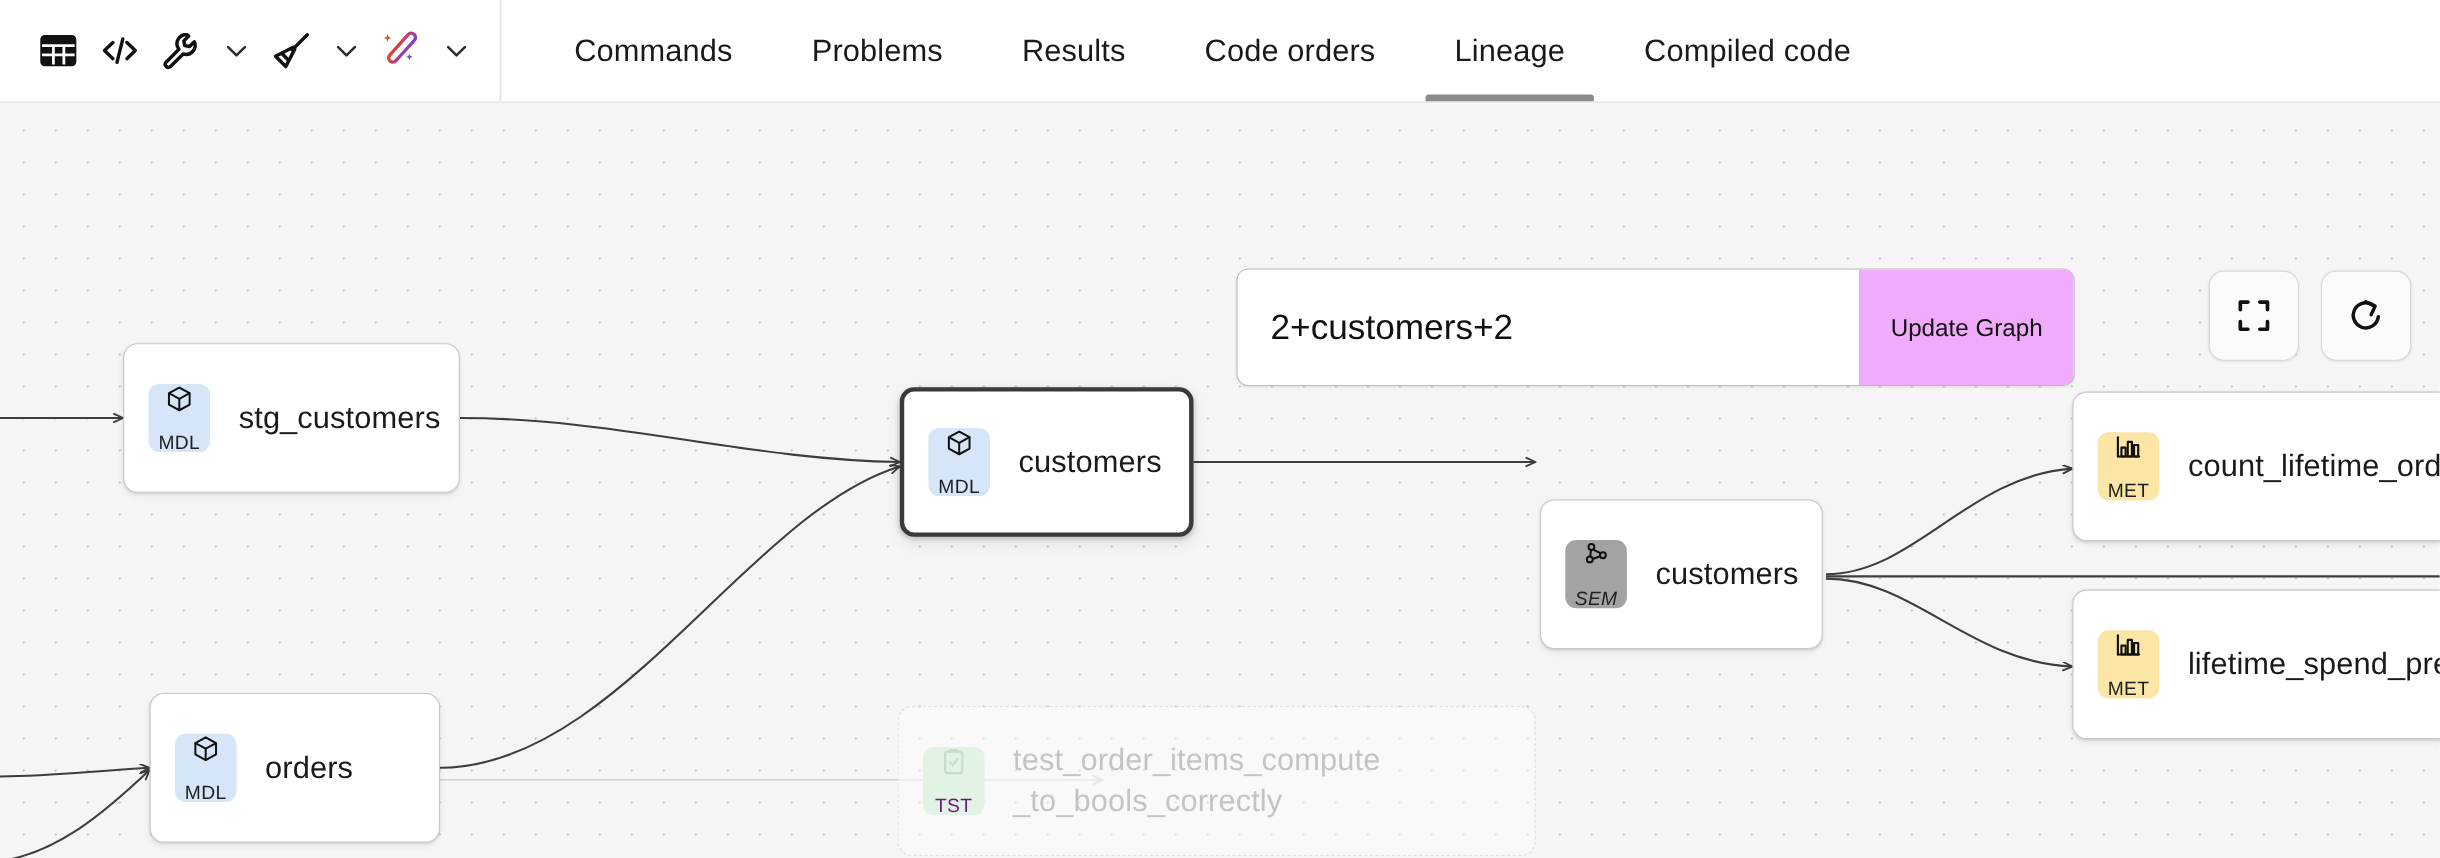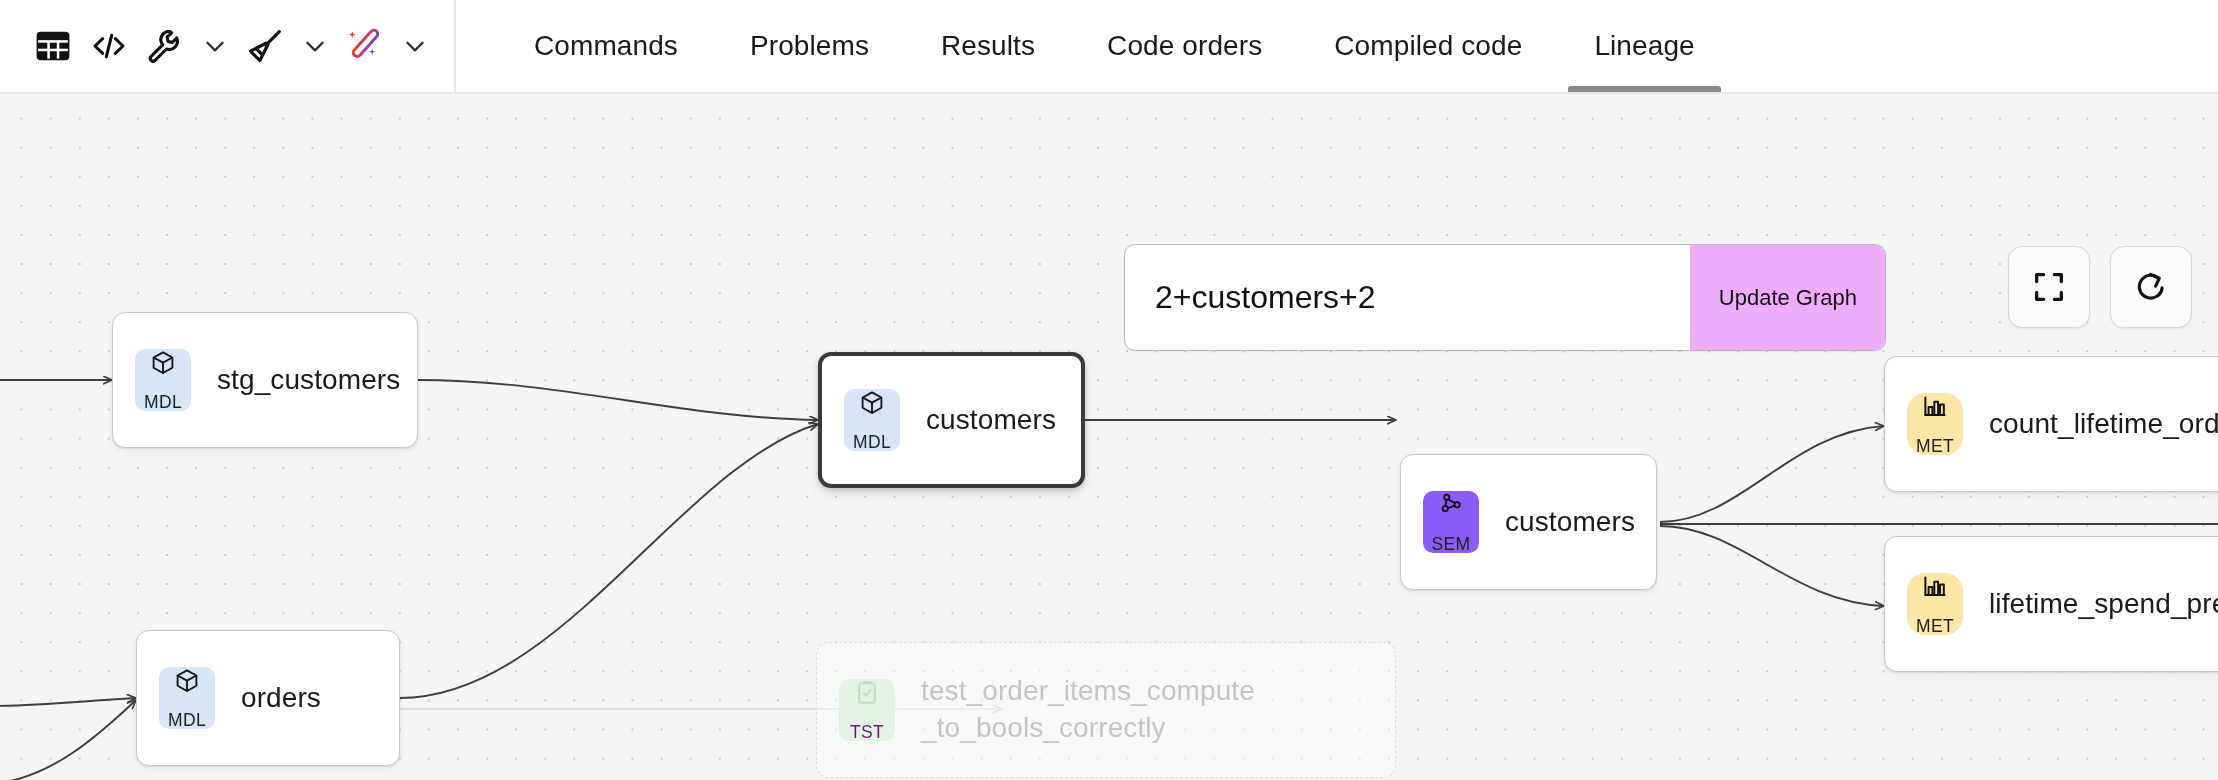--- a/index.html
+++ b/index.html
@@ -33,21 +33,21 @@
     cursor: pointer;
     background: transparent;
   }
   .caret-btn {
     display: flex; align-items: center; justify-content: center;
     height: 60px; width: 42px; border-radius: 8px; cursor: pointer;
   }
 
   .tabs {
     display: flex; align-items: stretch;
-    padding-left: 42px;
+    padding-left: 30px;
   }
   .tab {
     position: relative;
     display: flex; align-items: center; justify-content: center;
     padding: 0 36px;
     font-size: 28px;
     color: #1a1a1a;
     cursor: pointer;
     white-space: nowrap;
     letter-spacing: 0.1px;
@@ -97,22 +97,22 @@
   }
   .badge {
     flex: 0 0 auto;
     width: 56px; height: 62px;
     border-radius: 10px;
     display: flex; flex-direction: column;
     align-items: center; justify-content: center;
     gap: 1px;
   }
   .badge-mdl { background: #d6e6f8; }
-  .badge-sem { background: #8b5cf6; }
-  .badge-met { background: #fbe6a6; border-radius: 18px; }
+  .badge-sem { background: #a3a3a3; font-style: italic; }
+  .badge-met { background: #fbe6a6; }
   .badge-tst { background: #e2f2e4; }
   .badge svg { display: block; }
   .badge-txt {
     font-size: 17.5px;
     letter-spacing: 0.3px;
     color: #1f1f1f;
     line-height: 1;
     margin-top: 16px;
   }
   .node.faded .badge-txt { color: #701a75; }
@@ -249,22 +249,22 @@
         <polyline points="5,9 12,16 19,9"></polyline>
       </svg>
     </div>
   </div>
 
   <div class="tabs">
     <div class="tab">Commands</div>
     <div class="tab">Problems</div>
     <div class="tab">Results</div>
     <div class="tab">Code orders</div>
+    <div class="tab active">Lineage</div>
     <div class="tab">Compiled code</div>
-    <div class="tab active">Lineage</div>
   </div>
 </div>
 
 <div class="canvas">
 
   <svg class="edges" viewBox="0 0 2218 686" preserveAspectRatio="none">
     <defs>
       <marker id="ah" markerWidth="11" markerHeight="11" refX="9.4" refY="4.2" orient="auto" markerUnits="userSpaceOnUse">
         <path d="M1,0.4 L9.4,4.2 L1,8.0" fill="none" stroke="#3d3d3d" stroke-width="1.7" stroke-linecap="round" stroke-linejoin="round"></path>
       </marker>

